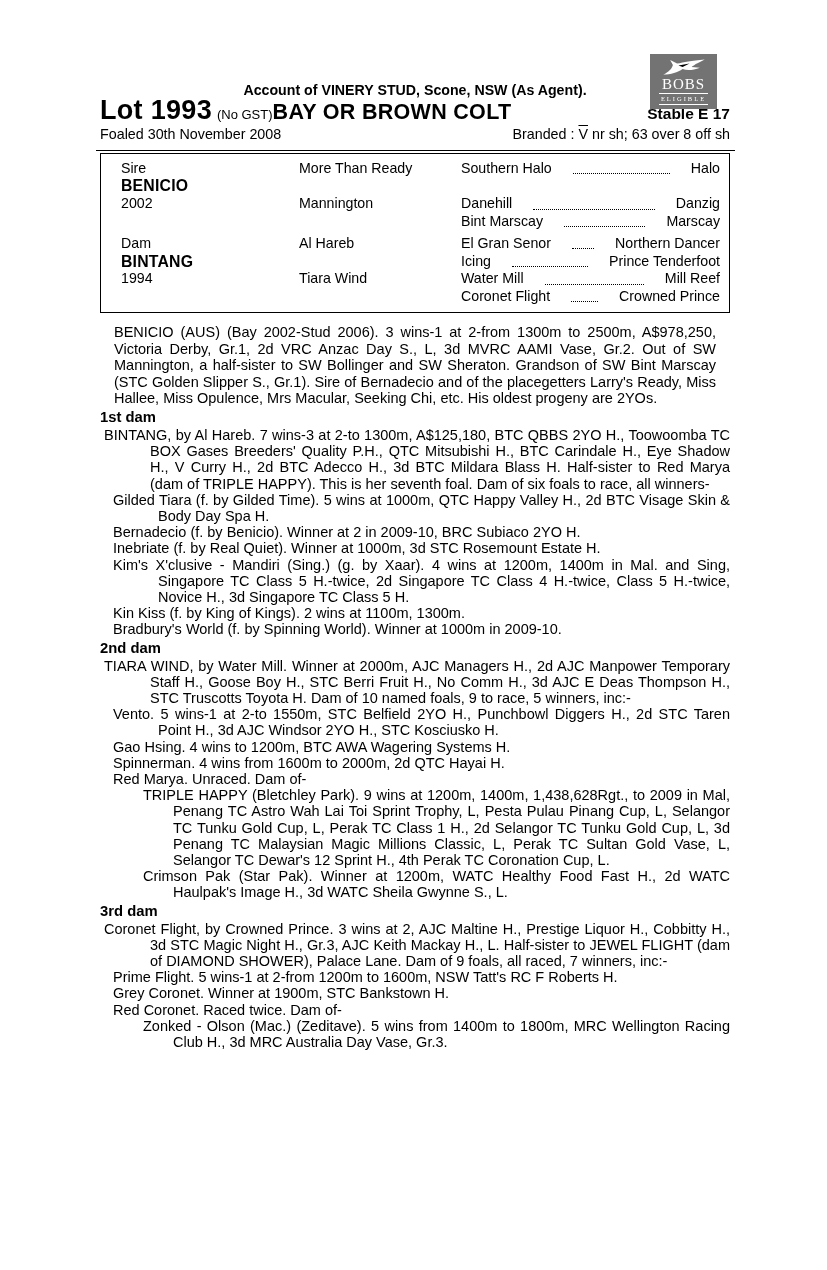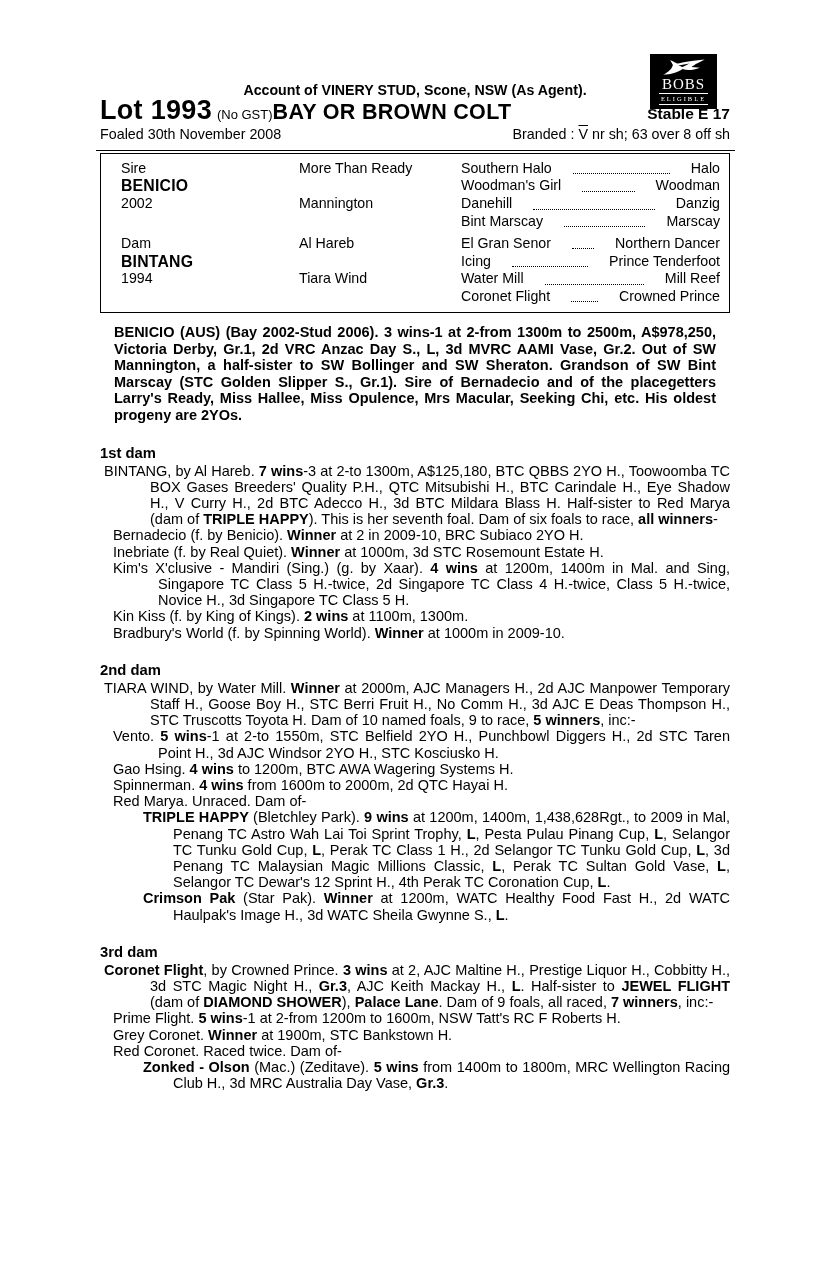--- a/index.html
+++ b/index.html
@@ -8,28 +8,28 @@
     width:827px; height:1270px;
     margin:0 auto;
     background:#ffffff;
     box-sizing:border-box;
     padding:52px 97px 20px 100px;
     font-family:"Liberation Sans", sans-serif;
     color:#000;
     font-size:14.5px;
     line-height:16.2px;
   }
-  b { font-weight:bold; }
+  b { font-weight:normal; }
   p { margin:0; text-align:justify; }
 
   
   .bobs {
     position:absolute; top:54px; right:110px;
     width:67px; height:55px;
-    background:#000000; color:#fff;
+    background:#737373; color:#fff;
     text-align:center;
     display:flex; flex-direction:column; align-items:center; justify-content:flex-start;
     padding-top:4px; box-sizing:border-box;
   }
   .bobs-title {
     font-family:"Liberation Serif", serif;
     font-size:15px; letter-spacing:1px; line-height:15px; margin-top:1px;
   }
   .bobs-sub {
     font-family:"Liberation Serif", serif;
@@ -70,21 +70,21 @@
 
   
   .sire-para {
     font-weight:bold;
     margin:11px 14px 0 14px;
     font-size:14.5px;
     line-height:16.6px;
   }
 
   
-  .shead { font-weight:bold; font-size:14.8px; margin:21px 0 2px 0; line-height:16px; }
+  .shead { font-weight:bold; font-size:14.8px; margin:2px 0 2px 0; line-height:16px; }
   .p-dam  { padding-left:50px; text-indent:-46px; }
   .p-prog { padding-left:58px; text-indent:-45px; }
   .p-sub  { padding-left:73px; text-indent:-30px; }
 </style>
 </head>
 <body>
 
 <div class="page">
 
   <div class="bobs">
@@ -118,25 +118,20 @@
       <div class="c1 r1">Sire</div>
       <div class="c1 r2 pname">BENICIO</div>
       <div class="c1 r3">2002</div>
       <div class="c2 r1">More Than Ready</div>
       <div class="c2 r3">Mannington</div>
       <div class="c3 r1 leader">
         <span>Southern Halo</span>
           <span class="dots"></span>
           <span>Halo</span>
       </div>
-      <div class="c3 r2 leader">
-        <span>Woodman's Girl</span>
-          <span class="dots"></span>
-          <span>Woodman</span>
-      </div>
       <div class="c3 r3 leader">
         <span>Danehill</span>
           <span class="dots"></span>
           <span>Danzig</span>
       </div>
       <div class="c3 r4 leader">
         <span>Bint Marscay</span>
           <span class="dots"></span>
           <span>Marscay</span>
       </div>
@@ -169,20 +164,21 @@
           <span>Crowned Prince</span>
       </div>
     </div>
 
   </div>
 
   <p class="sire-para"><b>BENICIO (AUS) (Bay 2002-Stud 2006). 3 wins-1 at 2-from 1300m to 2500m, A$978,250, Victoria Derby, Gr.1, 2d VRC Anzac Day S., L, 3d MVRC AAMI Vase, Gr.2. Out of SW Mannington, a half-sister to SW Bollinger and SW Sheraton. Grandson of SW Bint Marscay (STC Golden Slipper S., Gr.1). Sire of Bernadecio and of the placegetters Larry's Ready, Miss Hallee, Miss Opulence, Mrs Macular, Seeking Chi, etc. His oldest progeny are 2YOs.</b></p>
 
   <div class="shead">1st dam</div>
   <p class="p-dam"><span>BINTANG, by Al Hareb. </span><b>7 wins</b><span>-3 at 2-to 1300m, A$125,180, BTC QBBS 2YO H., Toowoomba TC BOX Gases Breeders' Quality P.H., QTC Mitsubishi H., BTC Carindale H., Eye Shadow H., V Curry H., 2d BTC Adecco H., 3d BTC Mildara Blass H. Half-sister to Red Marya (dam of </span><b>TRIPLE HAPPY</b><span>). This is her seventh foal. Dam of six foals to race, </span><b>all winners</b><span>-</span></p>
+  <p class="p-prog"><span>Gilded Tiara (f. by Gilded Time). </span><b>5 wins</b><span> at 1000m, QTC Happy Valley H., 2d BTC Visage Skin &amp; Body Day Spa H.</span></p>
   <p class="p-prog"><span>Bernadecio (f. by Benicio). </span><b>Winner</b><span> at 2 in 2009-10, BRC Subiaco 2YO H.</span></p>
   <p class="p-prog"><span>Inebriate (f. by Real Quiet). </span><b>Winner</b><span> at 1000m, 3d STC Rosemount Estate H.</span></p>
   <p class="p-prog"><span>Kim's X'clusive - Mandiri (Sing.) (g. by Xaar). </span><b>4 wins</b><span> at 1200m, 1400m in Mal. and Sing, Singapore TC Class 5 H.-twice, 2d Singapore TC Class 4 H.-twice, Class 5 H.-twice, Novice H., 3d Singapore TC Class 5 H.</span></p>
   <p class="p-prog"><span>Kin Kiss (f. by King of Kings). </span><b>2 wins</b><span> at 1100m, 1300m.</span></p>
   <p class="p-prog"><span>Bradbury's World (f. by Spinning World). </span><b>Winner</b><span> at 1000m in 2009-10.</span></p>
 
   <div class="shead">2nd dam</div>
   <p class="p-dam"><span>TIARA WIND, by Water Mill. </span><b>Winner</b><span> at 2000m, AJC Managers H., 2d AJC Manpower Temporary Staff H., Goose Boy H., STC Berri Fruit H., No Comm H., 3d AJC E Deas Thompson H., STC Truscotts Toyota H. Dam of 10 named foals, 9 to race, </span><b>5 winners</b><span>, inc:-</span></p>
   <p class="p-prog"><span>Vento. </span><b>5 wins</b><span>-1 at 2-to 1550m, STC Belfield 2YO H., Punchbowl Diggers H., 2d STC Taren Point H., 3d AJC Windsor 2YO H., STC Kosciusko H.</span></p>
   <p class="p-prog"><span>Gao Hsing. </span><b>4 wins</b><span> to 1200m, BTC AWA Wagering Systems H.</span></p>

